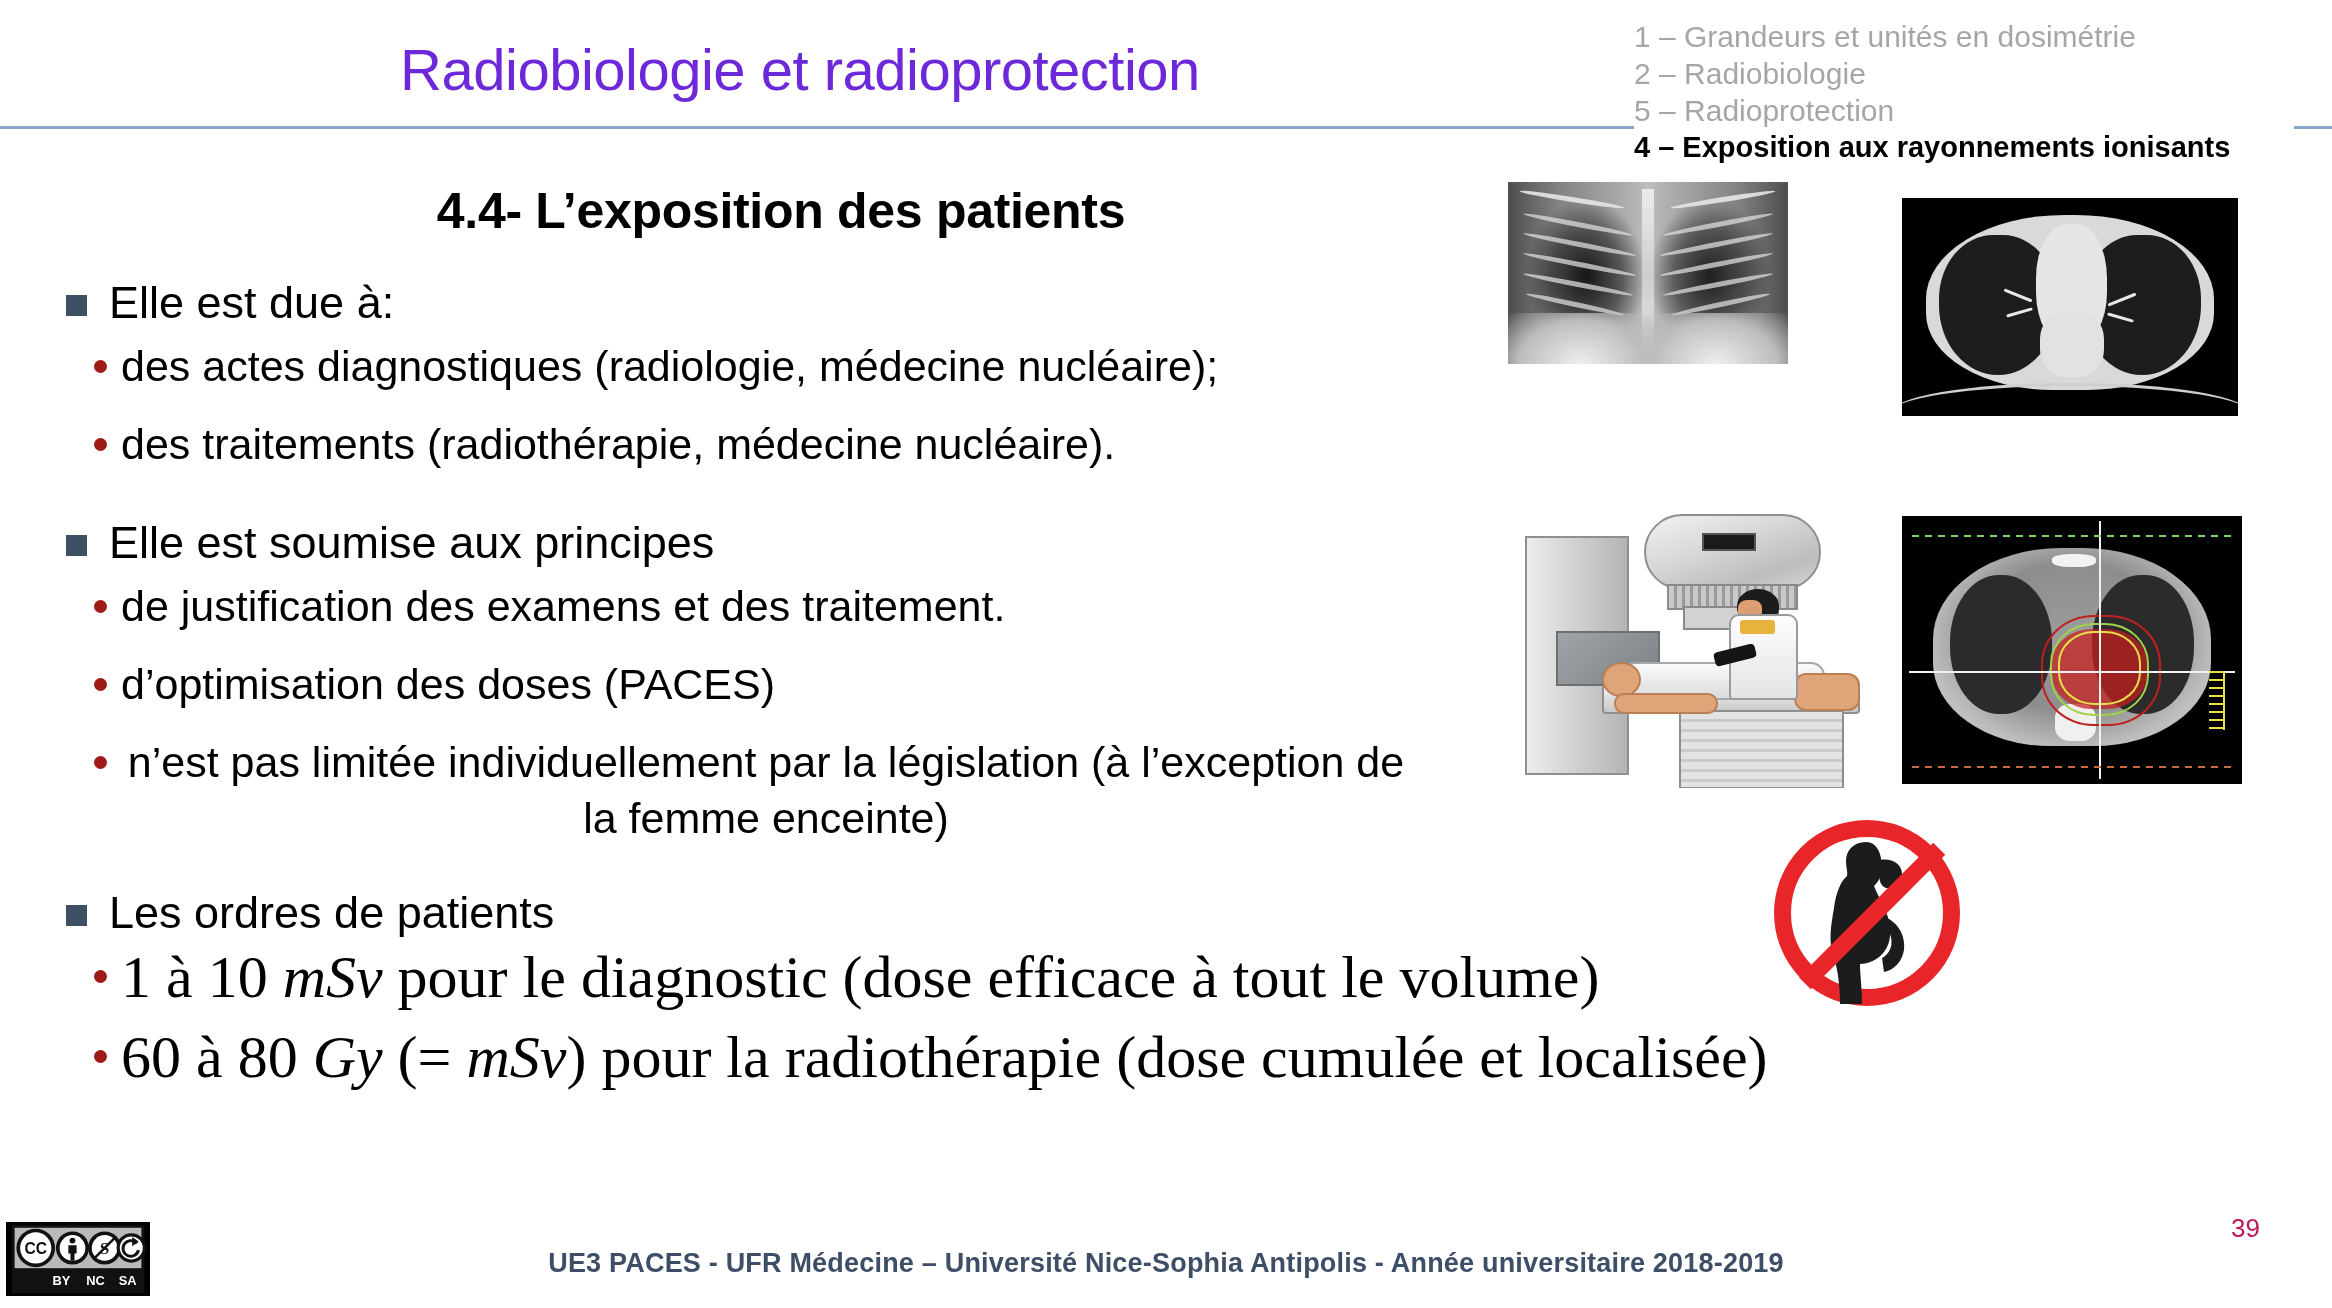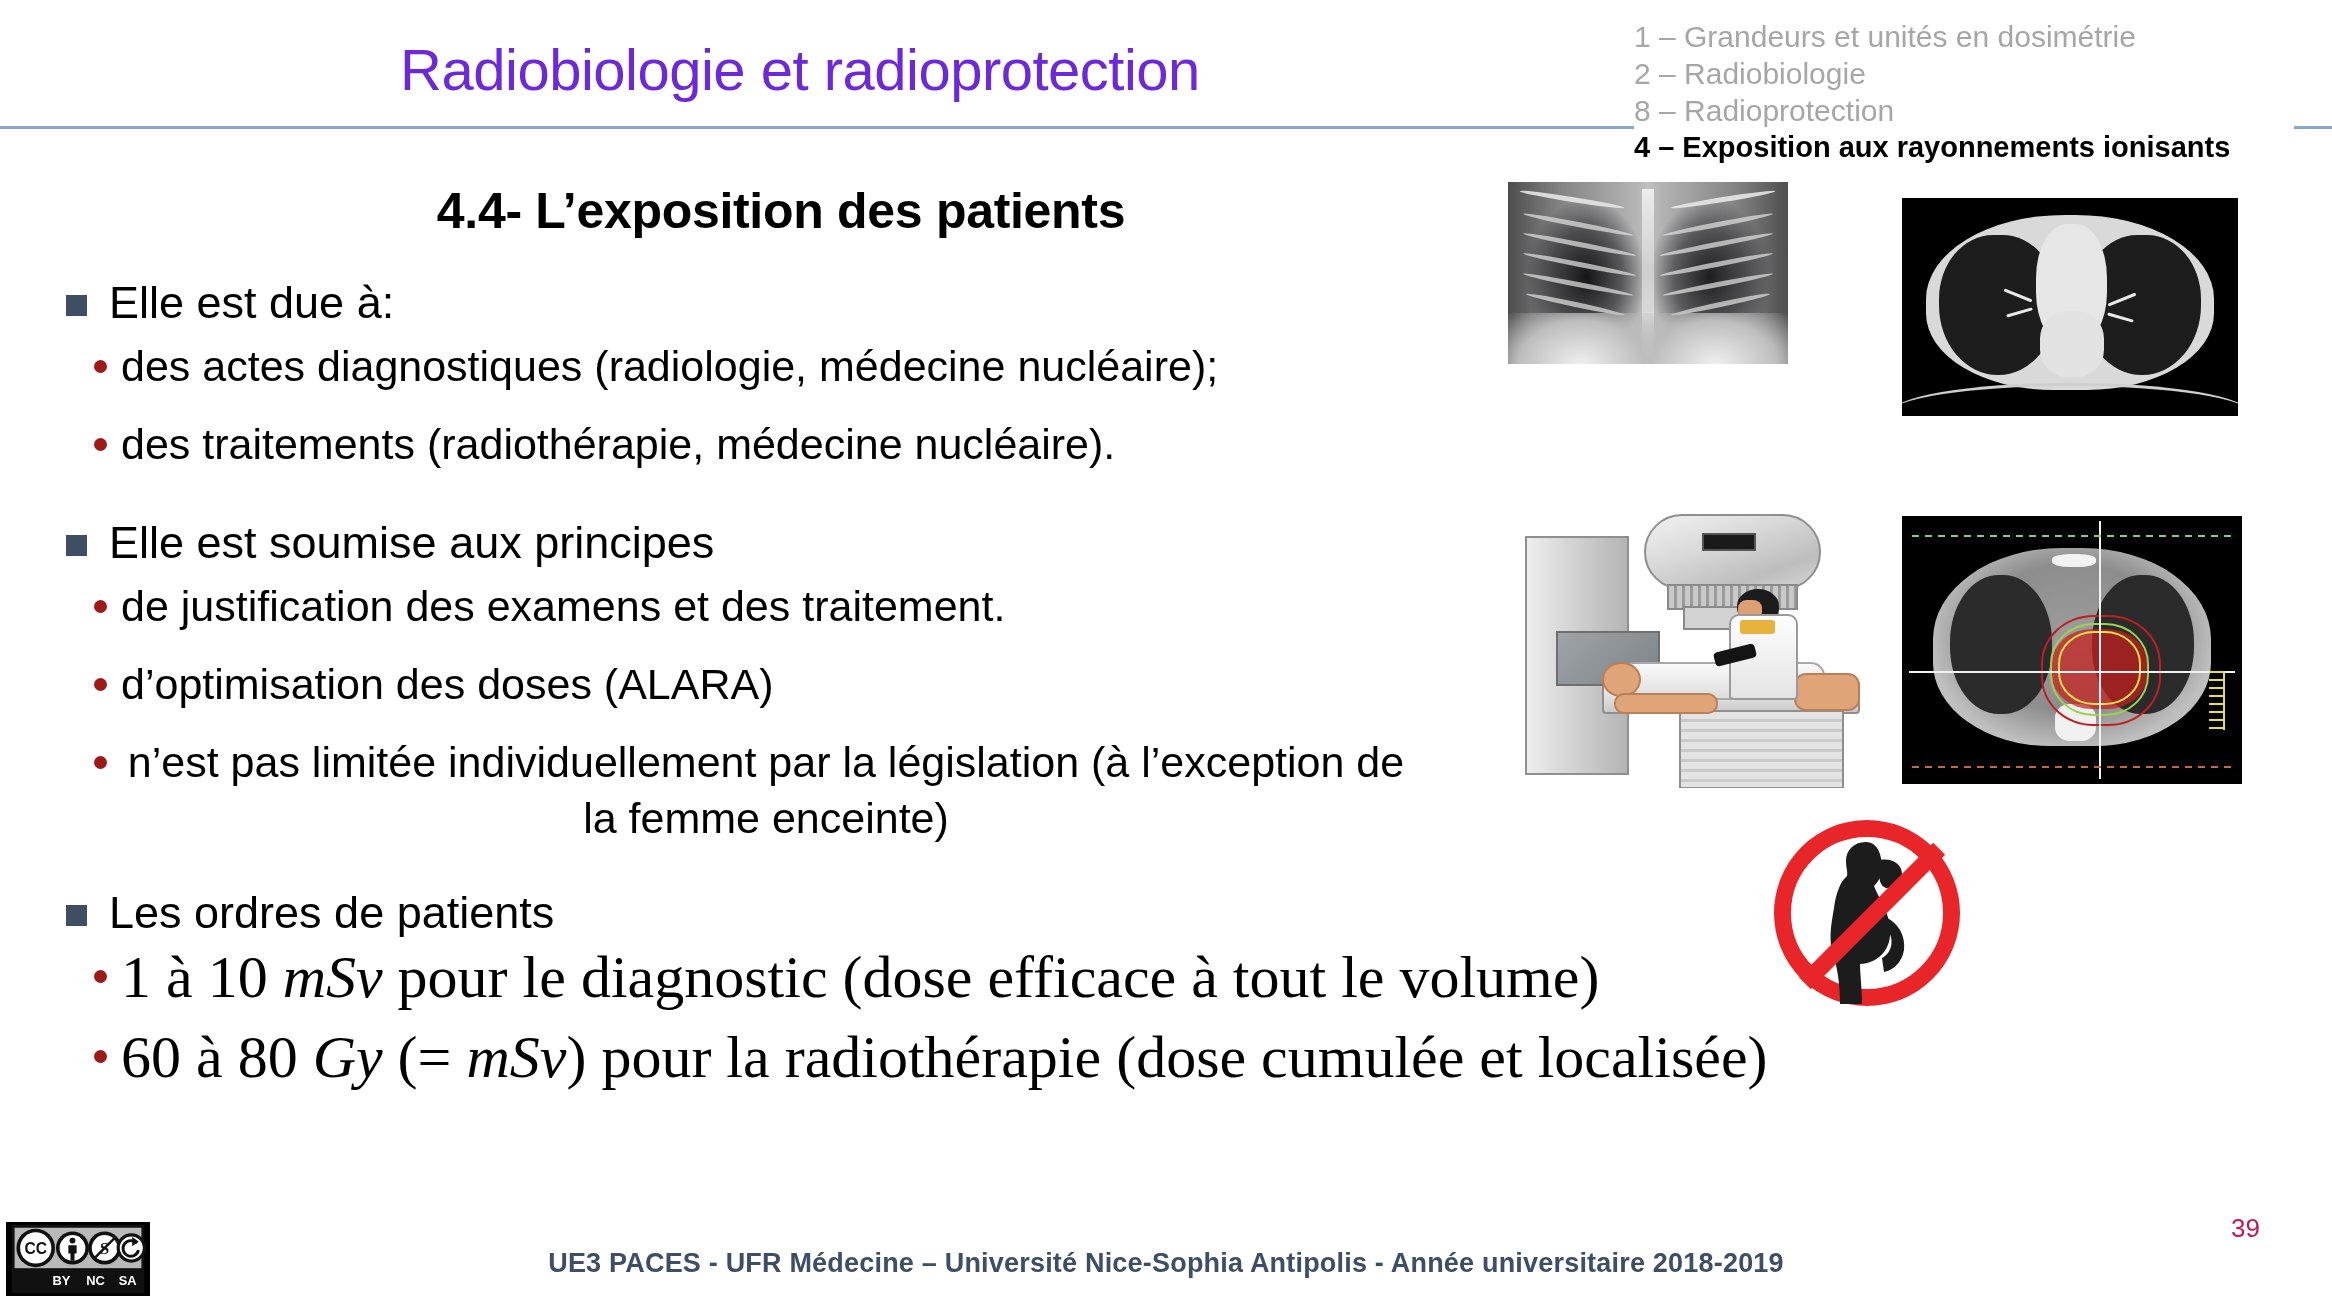--- a/index.html
+++ b/index.html
@@ -397,21 +397,21 @@
 
 <div class="slide">
 
   <div class="header-rule"></div>
 
   <div class="title">Radiobiologie et radioprotection</div>
 
   <div class="nav">
     <div class="nav-item">1 – Grandeurs et unités en dosimétrie</div>
     <div class="nav-item">2 – Radiobiologie</div>
-    <div class="nav-item">8 – Radioprotection</div>
+    <div class="nav-item">5 – Radioprotection</div>
     <div class="nav-item active">4 – Exposition aux rayonnements ionisants</div>
   </div>
 
   <div class="content">
 
     <div class="section-heading">4.4- L’exposition des patients</div>
 
     <div class="lvl1">
       <span class="sq-bullet"></span>
       <span class="lvl1-text">Elle est due à:</span>
@@ -432,21 +432,21 @@
       <span class="sq-bullet"></span>
       <span class="lvl1-text">Elle est soumise aux principes</span>
     </div>
     <div class="lvl2">
       <span class="dot-bullet"></span>
       <span class="lvl2-text">de justification des examens et des traitement.</span>
     </div>
     <div class="gap-sm"></div>
     <div class="lvl2">
       <span class="dot-bullet"></span>
-      <span class="lvl2-text">d’optimisation des doses (ALARA)</span>
+      <span class="lvl2-text">d’optimisation des doses (PACES)</span>
     </div>
     <div class="gap-sm"></div>
     <div class="lvl2">
       <span class="dot-bullet"></span>
       <span class="lvl2-text">n’est pas limitée individuellement par la législation (à l’exception de la femme enceinte)</span>
     </div>
 
     <div class="gap-md"></div>
 
     <div class="lvl1">

